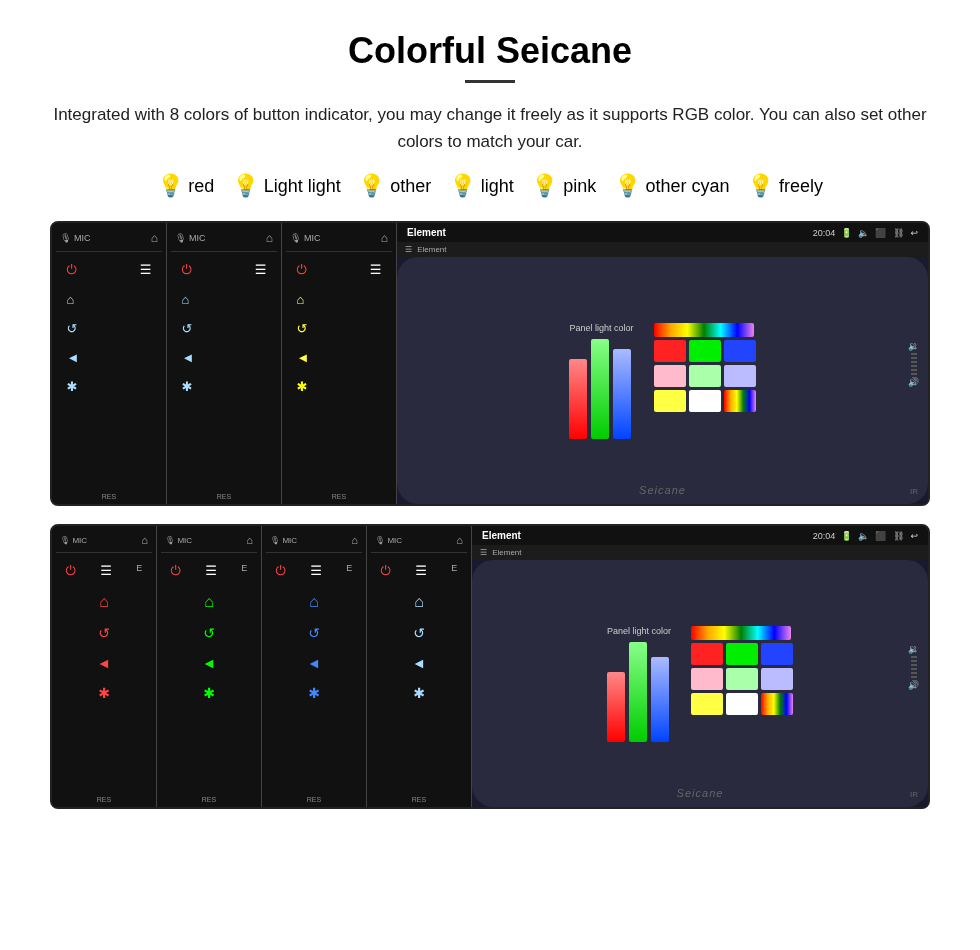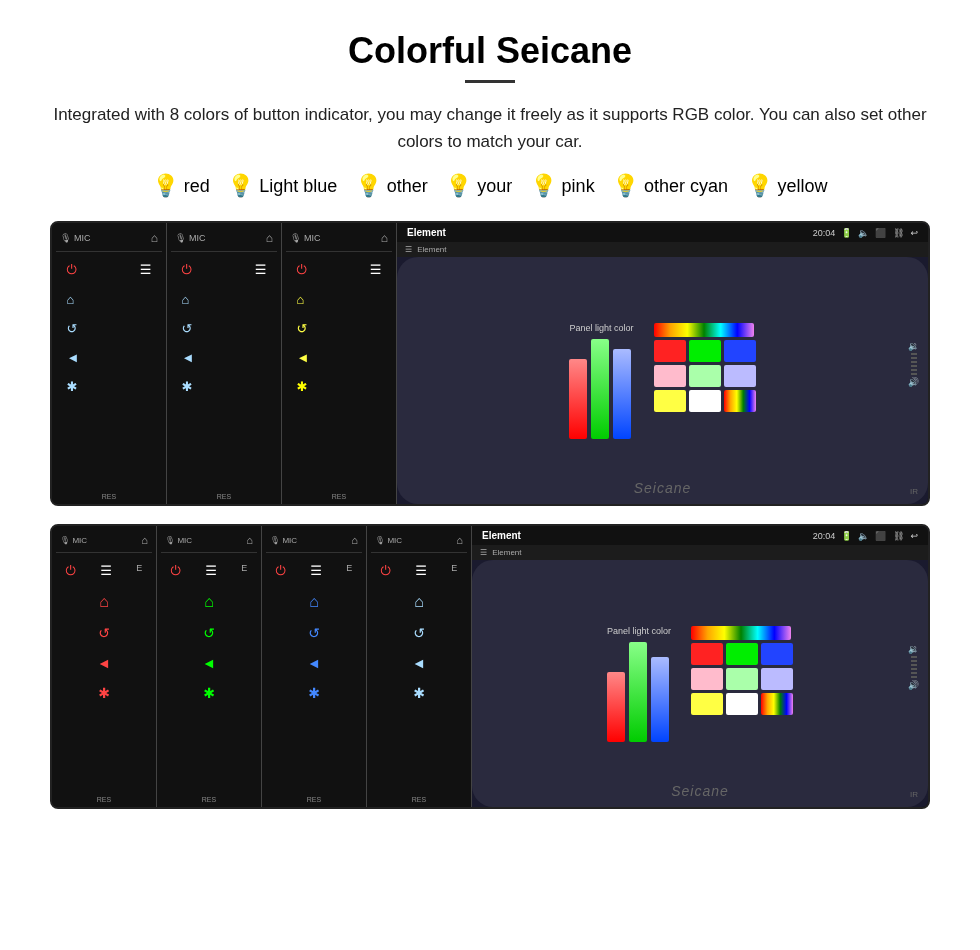--- a/index.html
+++ b/index.html
@@ -239,21 +239,21 @@
       flex-direction: column;
       align-items: center;
       gap: 3px;
     }
 
     .seicane-watermark {
       position: absolute;
       bottom: 8px;
       left: 50%;
       transform: translateX(-50%);
-      font-size: 14px;
+      font-size: 11px;
       font-style: italic;
       color: #666;
       letter-spacing: 1px;
     }
 
     
     .unit-row-2 {
       height: 285px;
     }
 
@@ -272,41 +272,41 @@
 <div class="title-divider"></div>
 <p class="description">Integrated with 8 colors of button indicator, you may change it freely as it supports RGB color. You can also set other colors to match your car.</p>
 
 <div class="color-list">
   <div class="color-item">
     <span class="bulb-icon" style="color:#ff3333;">💡</span>
     <span>red</span>
   </div>
   <div class="color-item">
     <span class="bulb-icon" style="color:#aaddff;">💡</span>
-    <span>Light blue</span>
+    <span>Light light</span>
   </div>
   <div class="color-item">
     <span class="bulb-icon" style="color:#00ffff;">💡</span>
     <span>other</span>
   </div>
   <div class="color-item">
     <span class="bulb-icon" style="color:#4488ff;">💡</span>
-    <span>your</span>
+    <span>light</span>
   </div>
   <div class="color-item">
     <span class="bulb-icon" style="color:#ff44ff;">💡</span>
     <span>pink</span>
   </div>
   <div class="color-item">
     <span class="bulb-icon" style="color:#aaffff;">💡</span>
     <span>other cyan</span>
   </div>
   <div class="color-item">
     <span class="bulb-icon" style="color:#ffff00;">💡</span>
-    <span>yellow</span>
+    <span>freely</span>
   </div>
 </div>
 
 <div class="screenshots-section">
 
   <div class="unit-row" style="width:880px; position:relative;">
     <div class="panel-stack">
 
       <div class="car-panel" style="flex:0 0 115px; border-right:1px solid #444;">
         <div class="panel-top">

